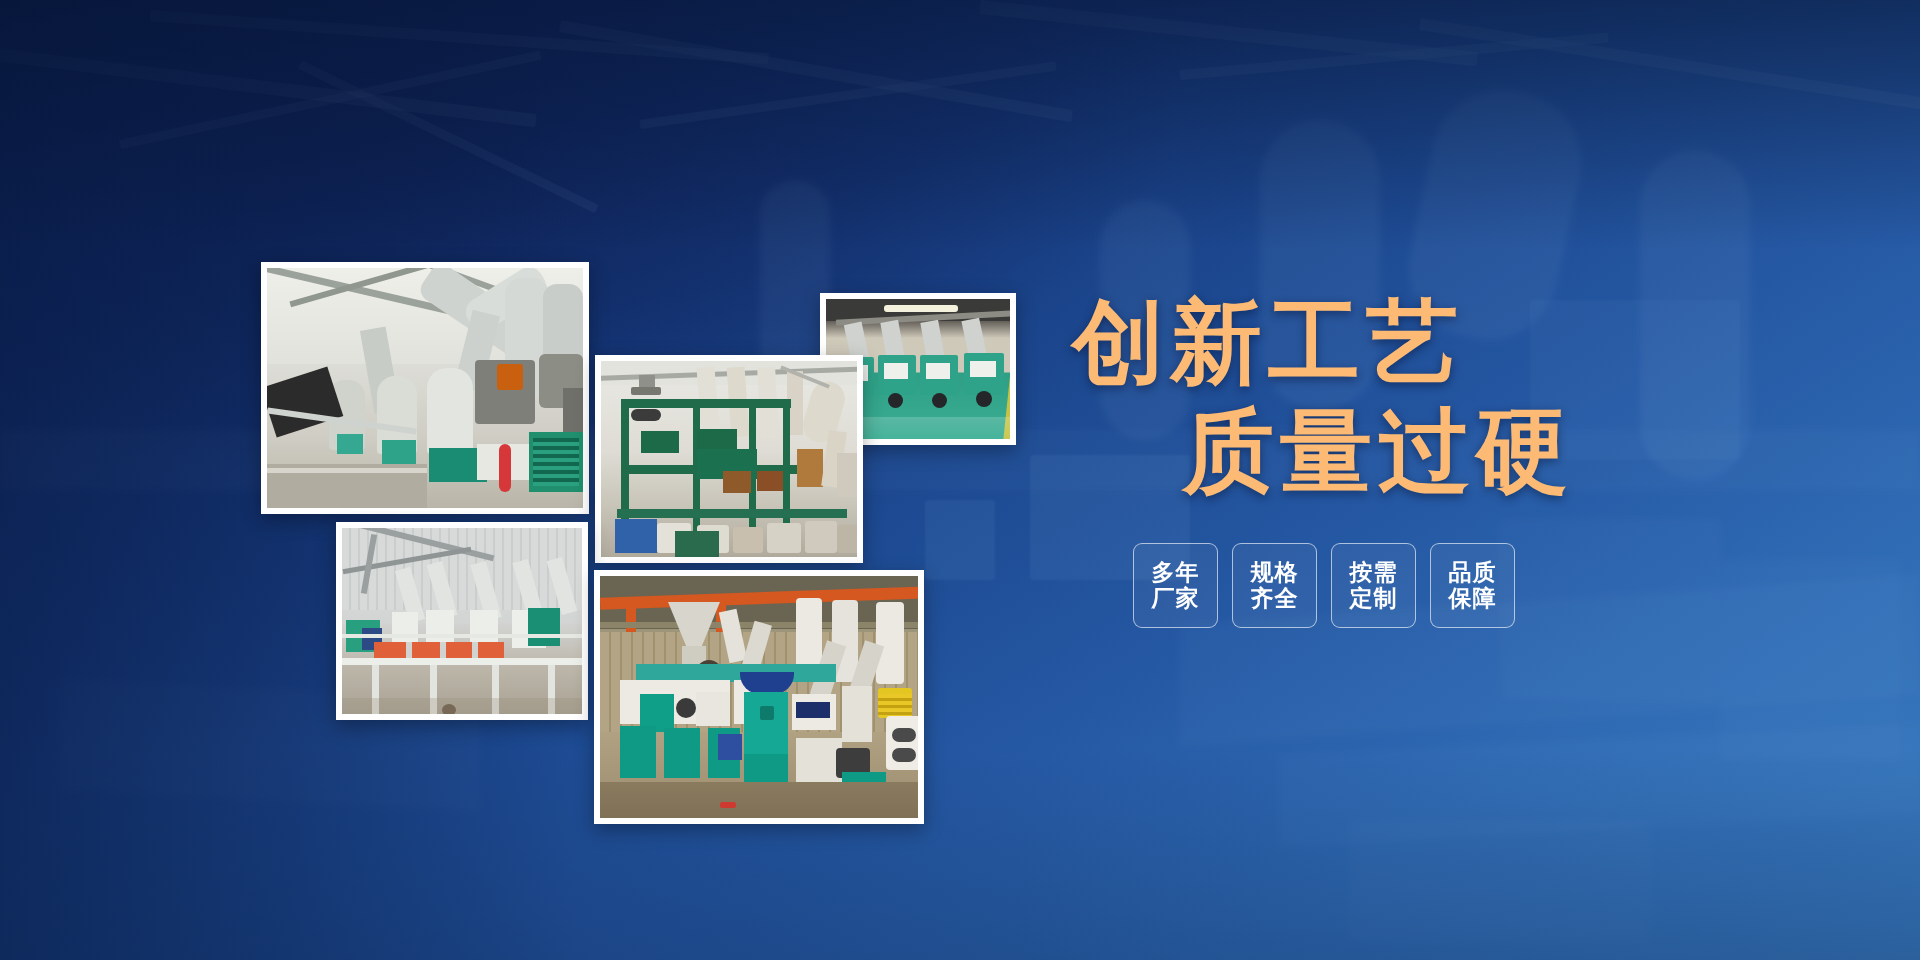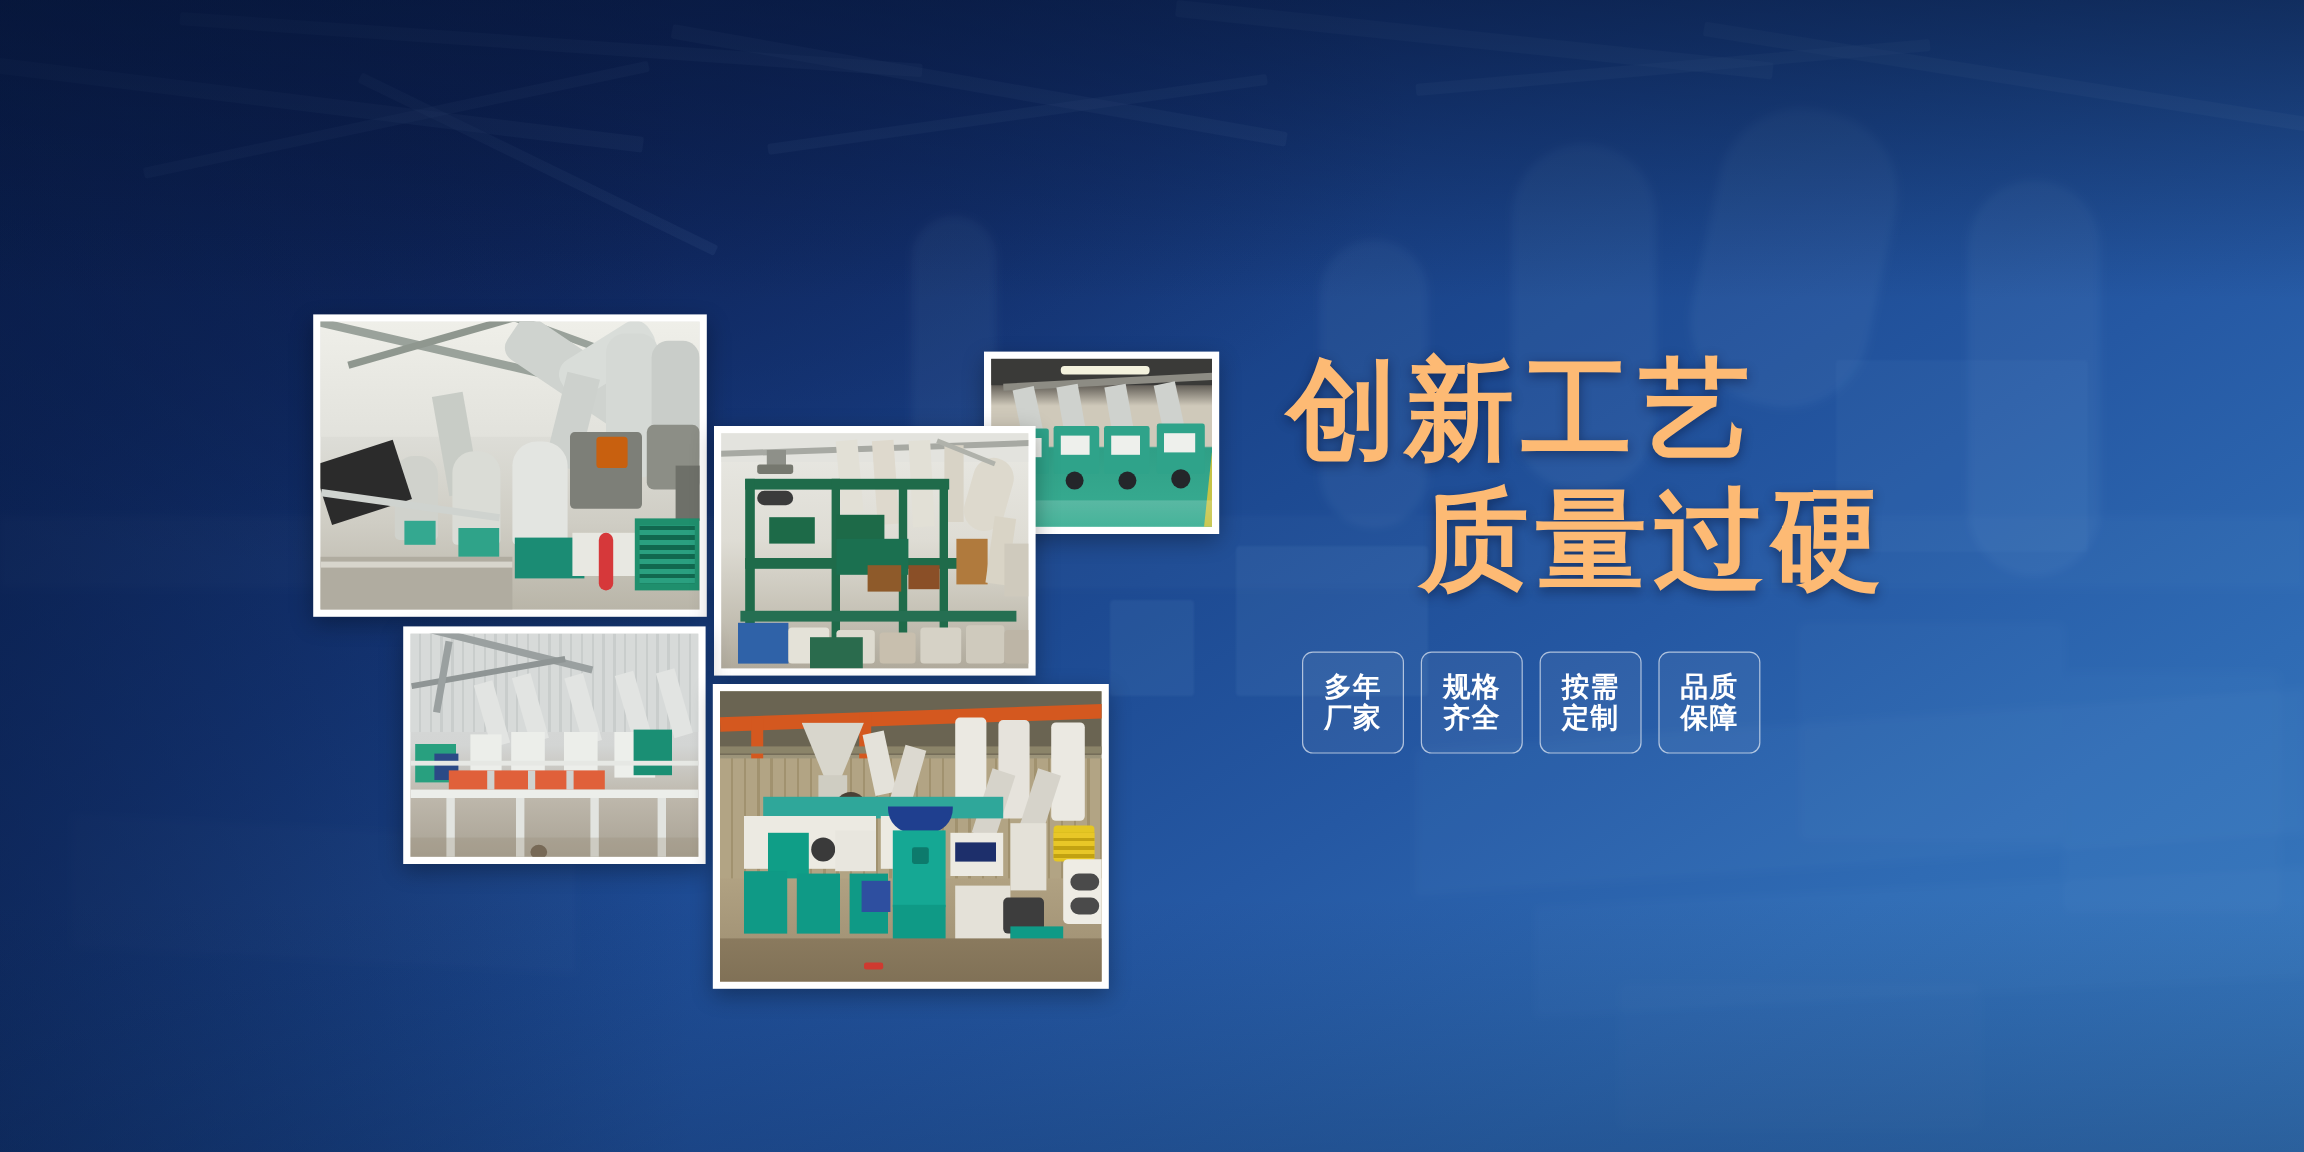--- a/index.html
+++ b/index.html
@@ -71,21 +71,21 @@
   .headline.l2{margin-left:122px;}
   .subtitle{
     margin-top:36px;margin-left:0;
     color:#fff;
     font-size:22px;
     font-weight:bold;
     letter-spacing:1.2px;
     white-space:nowrap;
     text-shadow:0 2px 6px rgba(0,10,40,.40);
   }
-  .badges{display:flex;gap:14px;margin-top:38px;margin-left:25px;}
+  .badges{display:flex;gap:14px;margin-top:38px;margin-left:73px;}
   .badge{
     width:85px;height:85px;
     border:1px solid rgba(255,255,255,.62);
     border-radius:9px;
     display:flex;flex-direction:column;
     align-items:center;justify-content:center;
     color:#fff;font-size:23px;font-weight:bold;
     line-height:1.12;letter-spacing:1px;
     background:rgba(255,255,255,.05);
   }

